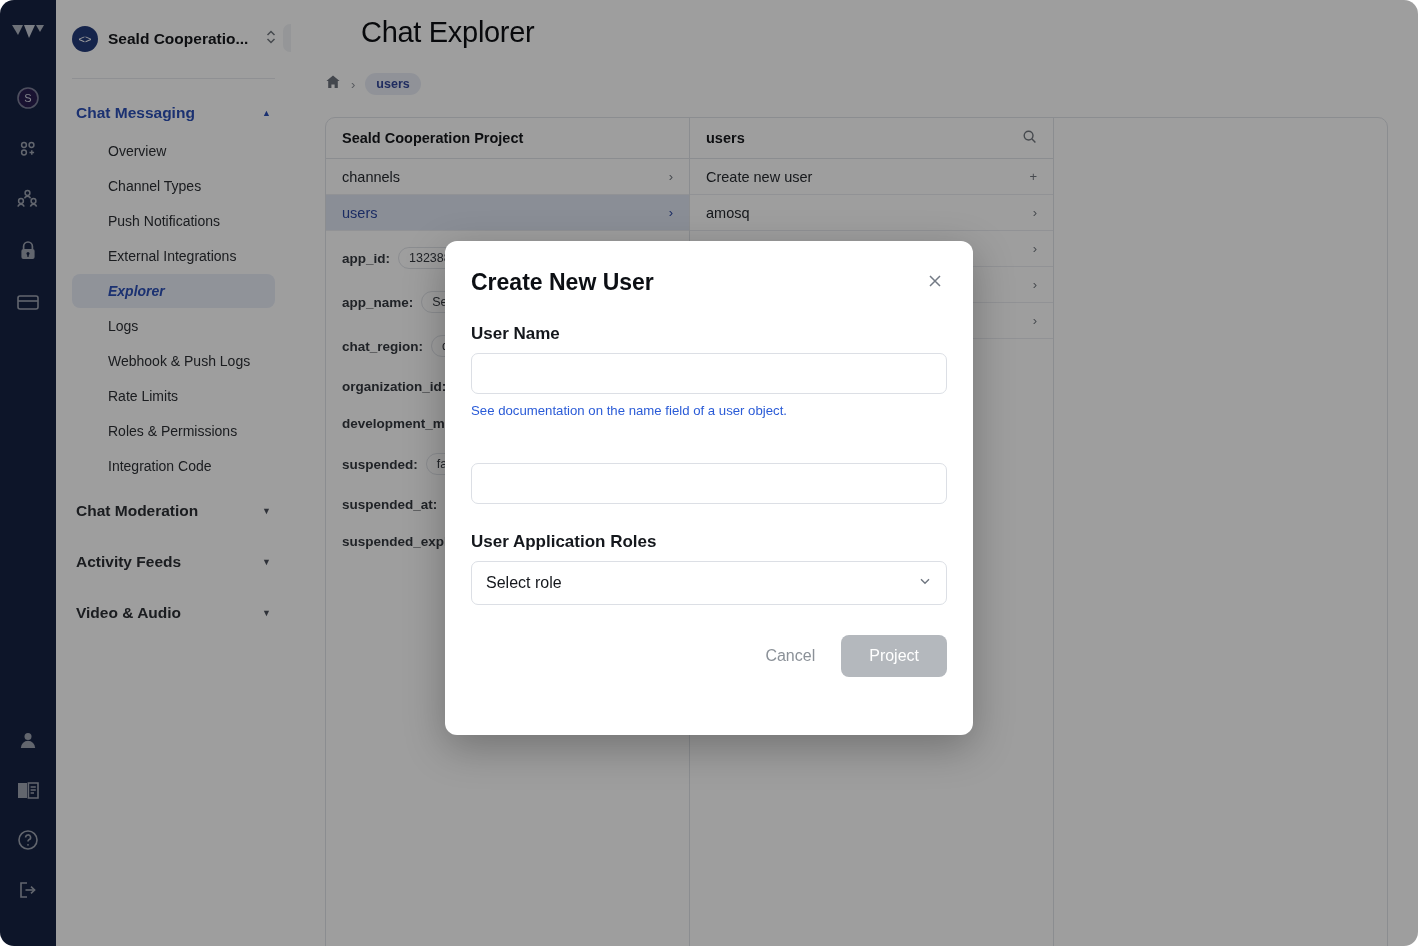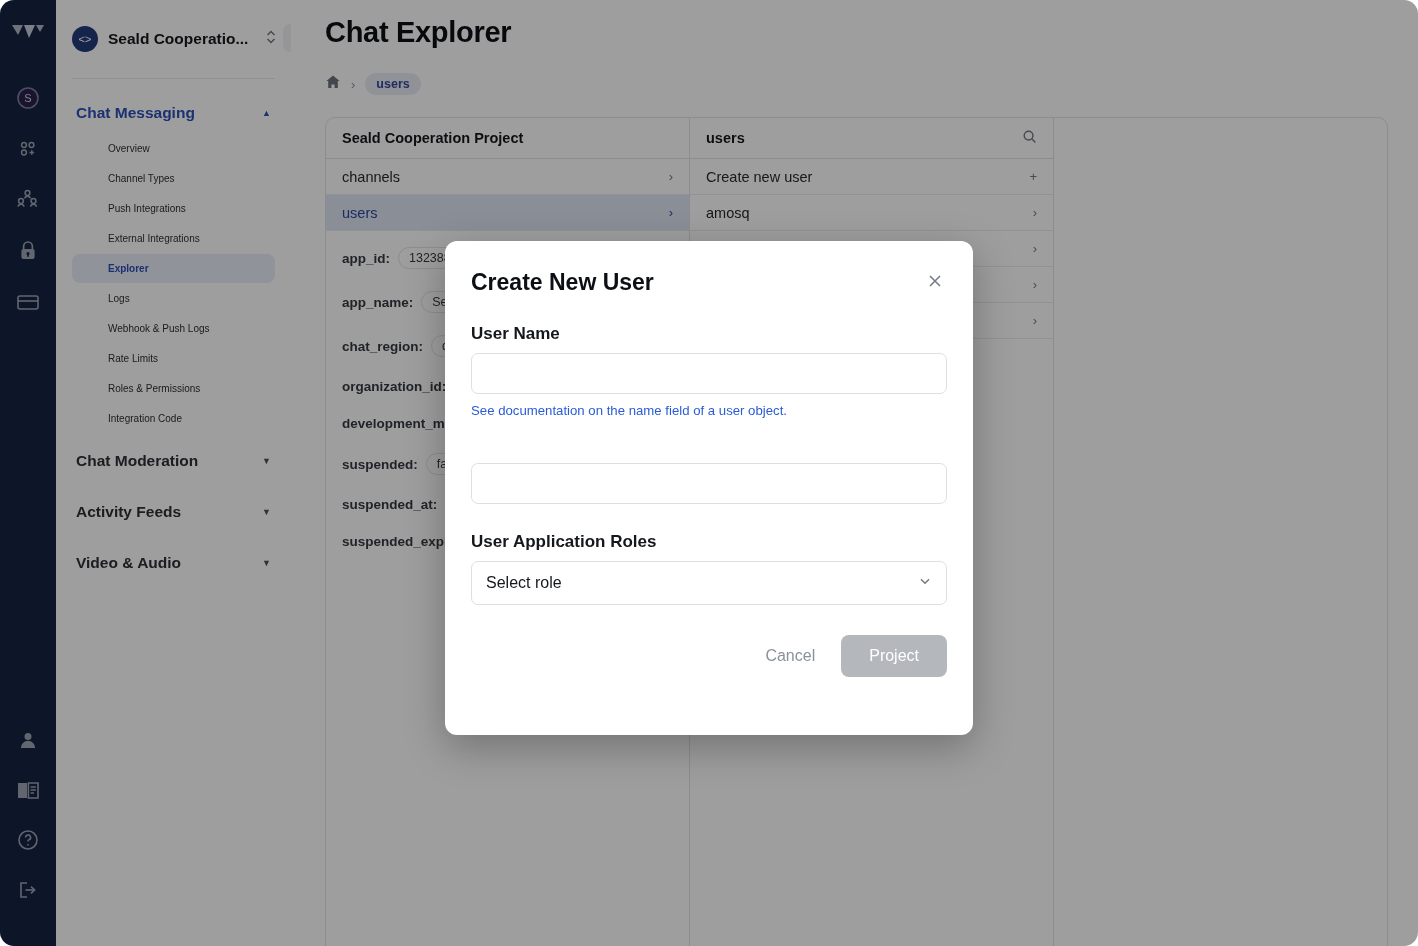--- a/index.html
+++ b/index.html
@@ -66,36 +66,36 @@
     display: flex; align-items: center;
     padding: 11px 20px 11px 20px;
     font-size: 15.5px; font-weight: 700; color: #2b2f36;
     cursor: pointer;
   }
   .nav-group.active { color: #1f4fd8; }
   .nav-group .tw { margin-left: auto; font-size: 9px; color: #4a5160; }
   .nav-group.active .tw { color: #1f4fd8; }
   .nav-item {
     padding: 9px 16px 9px 36px;
-    font-size: 10px; color: #2b2f36;
+    font-size: 14px; color: #2b2f36;
     border-radius: 8px; margin: 1px 16px 1px 16px;
     cursor: pointer;
   }
   .nav-item.sel {
-    background: #e7edfb; color: #1f4fd8; font-weight: 600;
+    background: #e7edfb; color: #1f4fd8; font-weight: 600; font-style: italic;
   }
 
   
   .main {
     position: absolute; left: 291px; top: 0;
     width: 1127px; height: 946px;
     background: #ffffff;
     padding: 16px 0 0 34px;
   }
-  .page-title { font-size: 29px; font-weight: 700; color: #0c0f14; letter-spacing: -0.3px; }
+  .page-title { font-size: 29px; font-weight: 400; color: #0c0f14; letter-spacing: -0.3px; margin-left: 36px; }
   .page-sub { font-size: 15.5px; color: #434a55; margin-top: 10px; }
   .crumbs { display: flex; align-items: center; gap: 10px; margin-top: 24px; }
   .crumb-sep { color: #8a9099; font-size: 13px; }
   .crumb-chip {
     background: #e7ecf8; color: #2c47b5;
     font-size: 12.5px; font-weight: 600;
     padding: 4px 11px; border-radius: 11px;
   }
 
   .explorer {
@@ -286,21 +286,21 @@
       </div>
       <div class="nav-divider"></div>
       <div class="nav-body">
 
         <div class="nav-group active">
           <span>Chat Messaging</span>
           <span class="tw">▲</span>
         </div>
         <div class="nav-item"><span>Overview</span></div>
         <div class="nav-item"><span>Channel Types</span></div>
-        <div class="nav-item"><span>Push Integrations</span></div>
+        <div class="nav-item"><span>Push Notifications</span></div>
         <div class="nav-item"><span>External Integrations</span></div>
         <div class="nav-item sel"><span>Explorer</span></div>
         <div class="nav-item"><span>Logs</span></div>
         <div class="nav-item"><span>Webhook &amp; Push Logs</span></div>
         <div class="nav-item"><span>Rate Limits</span></div>
         <div class="nav-item"><span>Roles &amp; Permissions</span></div>
         <div class="nav-item"><span>Integration Code</span></div>
 
         <div class="nav-group" style="margin-top:8px">
           <span>Chat Moderation</span>

